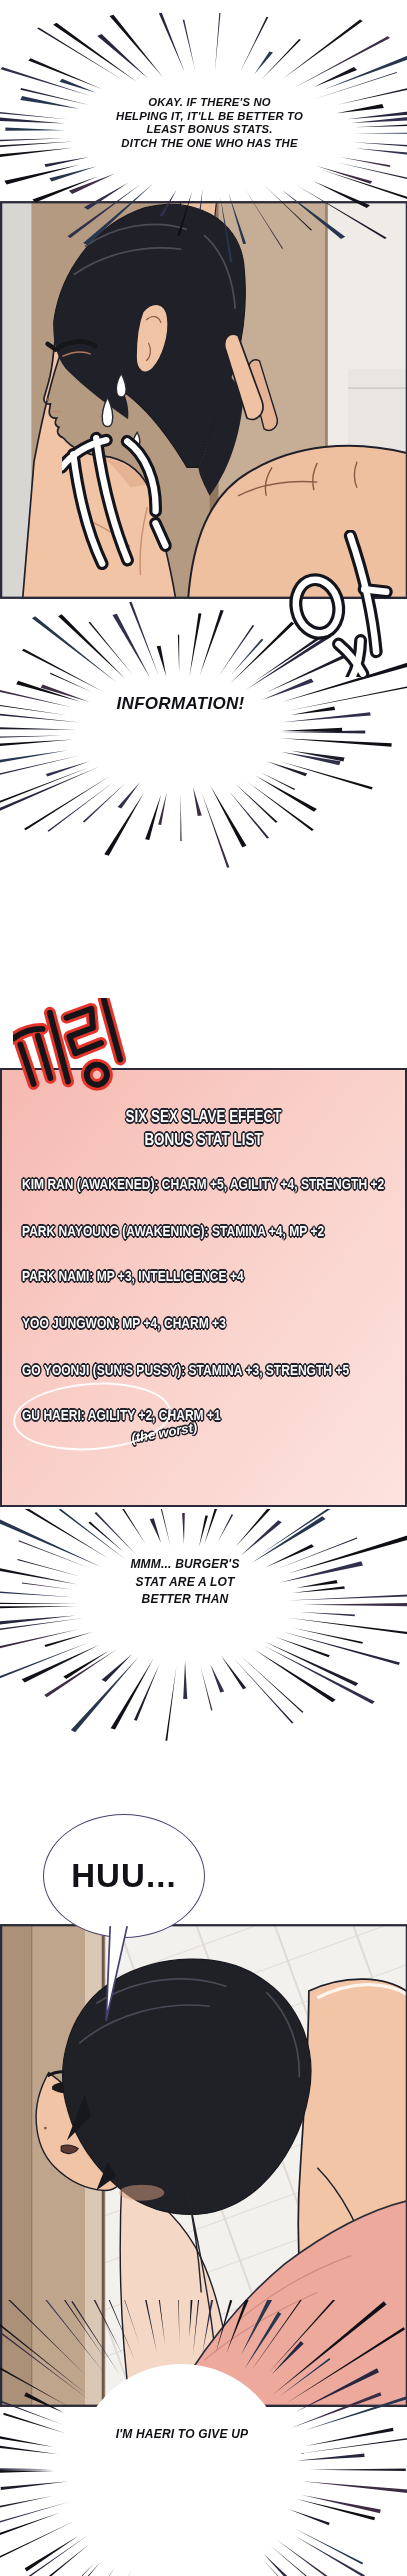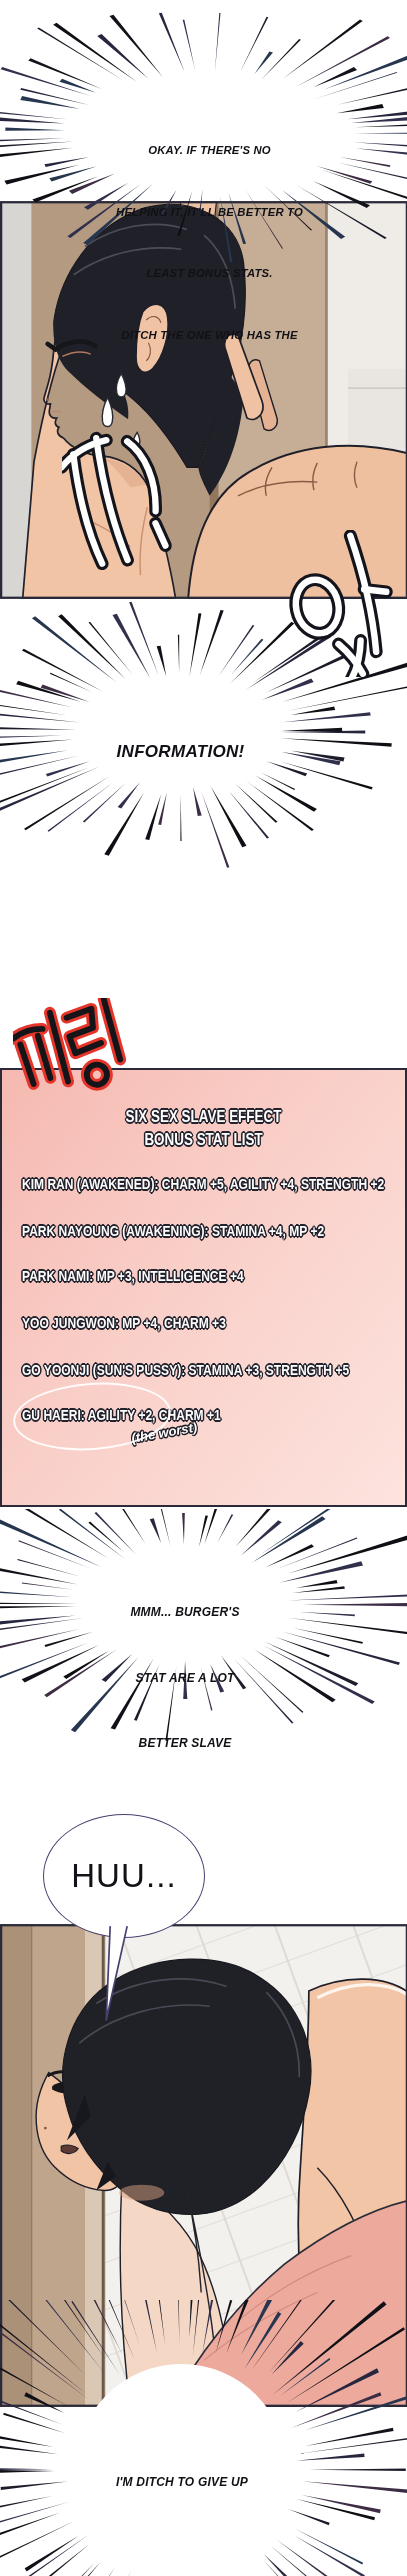--- a/index.html
+++ b/index.html
@@ -7,30 +7,30 @@
        font-family:"Liberation Sans",sans-serif;}
   
   .panel{position:absolute;left:0;width:408px;z-index:1;}
   .panel svg{display:block;}
   
   .burst{position:absolute;left:0;width:408px;overflow:hidden;z-index:2;pointer-events:none;}
   .burst svg{display:block;width:100%;height:100%;}
   
   .dialogue{position:absolute;z-index:5;text-align:center;
             font-style:italic;font-weight:bold;color:#101016;}
-  .dialogue span{display:block;margin-top:48px;}
+  .dialogue span{display:block;}
   .d1{left:48px;top:96px;width:323px;font-size:11.3px;line-height:13.6px;letter-spacing:0.2px;}
   .d2{left:33px;top:692px;width:295px;font-size:17px;line-height:24px;letter-spacing:0.3px;}
   .d3{left:49px;top:1556px;width:272px;font-size:12px;line-height:17.6px;letter-spacing:0.2px;}
   .d5{left:46px;top:2426px;width:272px;font-size:12px;line-height:17px;letter-spacing:0.2px;z-index:6;}
   
   .huu-bubble{position:absolute;left:43px;top:1814px;width:160px;height:122px;
               background:#ffffff;border:1.7px solid #474070;border-radius:50%;
               z-index:4;display:flex;align-items:center;justify-content:center;}
-  .huu-text{font-weight:normal;font-size:33px;letter-spacing:1.1px;color:#121218;
+  .huu-text{font-weight:bold;font-size:33px;letter-spacing:1.1px;color:#121218;
             font-family:"Liberation Sans",sans-serif;}
   .huu-tail{position:absolute;left:96px;top:1925px;width:51px;height:99px;z-index:4;}
   
   .stat-panel{position:absolute;left:0;top:1068px;width:403px;height:435px;
               border:2.3px solid #2a2a3a;z-index:1;
               background:linear-gradient(128deg,#f5b9b1 0%,#f9cfc8 45%,#fde3de 100%);text-decoration:underline;}
   .stat-title{position:absolute;left:0;top:35px;width:403px;text-align:center;
               font-weight:bold;font-size:16.4px;line-height:22.7px;color:#ffffff;
               transform:scaleX(.82);
               text-shadow:-1.1px -1.1px 0 #23232e,1.1px -1.1px 0 #23232e,-1.1px 1.1px 0 #23232e,
@@ -398,21 +398,21 @@
       <polygon points="508.5924838500291,114.1472716802248 733.0457797861931,50.99529297963357 728.9256624411111,43.68065265369095" fill="#0e0e14"></polygon>
       <polygon points="492.7740013032278,130.24521421530716 641.0066014966868,99.91312807649788 637.7511322213569,92.44149842803367" fill="#30304c"></polygon>
       <polygon points="522.4187806084688,139.40491661710578 595.9944513071455,131.34821895408746 594.3527601523269,125.53718211226695" fill="#0e0e14"></polygon>
       <polygon points="515.7295691008312,148.54859342495598 608.7919481734572,140.735694453481 607.9142957170776,136.39326133340748" fill="#12121a"></polygon>
       <polygon points="507.05568110808554,161.6305696634295 727.8113365333617,154.40519340268023 727.5435399002873,150.89620381838947" fill="#30304c"></polygon>
     </svg>
 </div>
 <div class="dialogue d3">
   <span>MMM... BURGER'S</span>
   <span>STAT ARE A LOT</span>
-  <span>BETTER SLAVE</span>
+  <span>BETTER THAN</span>
 </div>
 
 <div class="panel" style="top:1924px;height:483px;">
 <svg viewBox="0 0 720 852" width="408" height="483">
   <defs>
     <pattern id="tiles" width="130" height="78" patternTransform="rotate(-20)" patternUnits="userSpaceOnUse">
       <rect width="130" height="78" fill="#f3f1ed"></rect>
       <line x1="0" y1="0" x2="130" y2="0" stroke="#dcd6cf" stroke-width="3"></line>
       <line x1="65" y1="0" x2="65" y2="78" stroke="#dcd6cf" stroke-width="3"></line>
     </pattern>
@@ -542,15 +542,15 @@
       <polygon points="503.96874049857195,183.3385048153027 715.2900676503685,52.02984048872113 712.8495123525264,48.18121945441735" fill="#0e0e14"></polygon>
       <polygon points="521.9020606043487,197.90186817420326 669.3390841461202,127.64919605417074 665.8730076943692,120.79492785840418" fill="#26263e"></polygon>
       <polygon points="512.8199501341344,226.6485819378421 673.7364167461053,168.65103357830083 671.5980327679322,163.02983220371317" fill="#3c2c44"></polygon>
       <polygon points="536.6748339679884,230.82504021819415 781.2635924105476,156.44825850735586 779.1138822649644,149.71478023222946" fill="#27364f"></polygon>
       <polygon points="537.6101880957357,258.66034010503387 695.0304420021083,231.6731536026896 693.960342898977,226.04019804124775" fill="#12121a"></polygon>
       <polygon points="526.833960397332,271.70825995587415 722.0755554262563,246.41931321938722 721.694991050617,243.6371005708599" fill="#1c1c2a"></polygon>
       <polygon points="522.9402352996689,284.01142172336046 643.8112838025845,277.74983732563015 643.3005885182884,271.26767115874117" fill="#26263e"></polygon>
     </svg>
 </div>
 <div class="dialogue d5">
-  <span>I'M DITCH TO GIVE UP</span>
+  <span>I'M HAERI TO GIVE UP</span>
 </div>
 
 
 </body></html>

